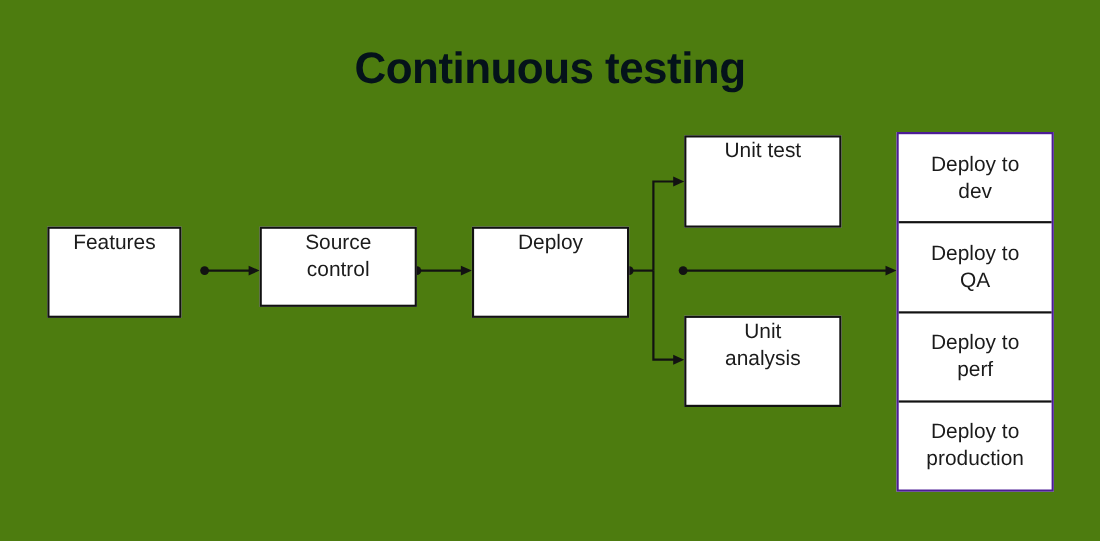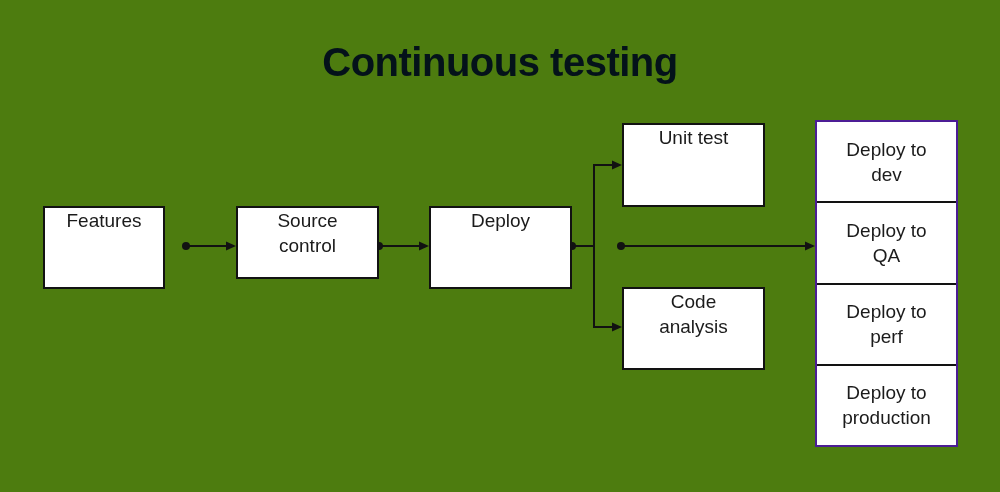--- a/index.html
+++ b/index.html
@@ -112,21 +112,21 @@
         <circle cx="621" cy="246" r="4" fill="#121212"></circle>
         <polygon points="815,246 805,250.5 805,241.5" fill="#121212"></polygon>
       </g>
     </svg>
 
   <div class="node" style="left: 43px; top: 206px; width: 122px; height: 83px;"><span>Features</span></div>
   <div class="node" style="left: 236px; top: 206px; width: 143px; height: 73px;"><span>Source
 control</span></div>
   <div class="node" style="left: 429px; top: 206px; width: 143px; height: 83px;"><span>Deploy</span></div>
   <div class="node" style="left: 622px; top: 123px; width: 143px; height: 84px;"><span>Unit test</span></div>
-  <div class="node" style="left: 622px; top: 287px; width: 143px; height: 83px;"><span>Code
+  <div class="node" style="left: 622px; top: 287px; width: 143px; height: 83px;"><span>Unit
 analysis</span></div>
 
   <div class="stack" id="deploy-stack" style="left: 815px; top: 120px; width: 143px; height: 327px;">
     <div class="stack-cell"><span>Deploy to
 dev</span></div>
     <div class="stack-cell"><span>Deploy to
 QA</span></div>
     <div class="stack-cell"><span>Deploy to
 perf</span></div>
     <div class="stack-cell"><span>Deploy to

